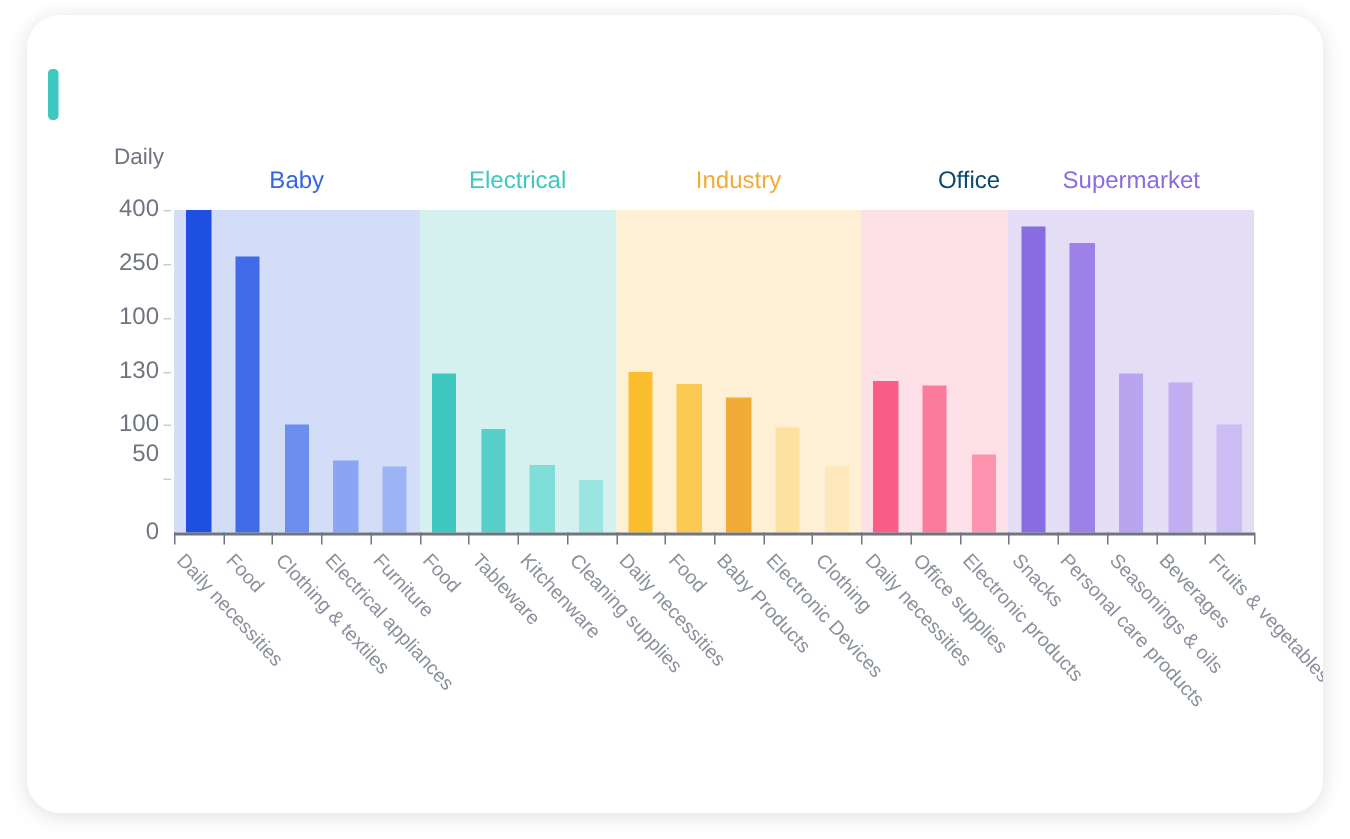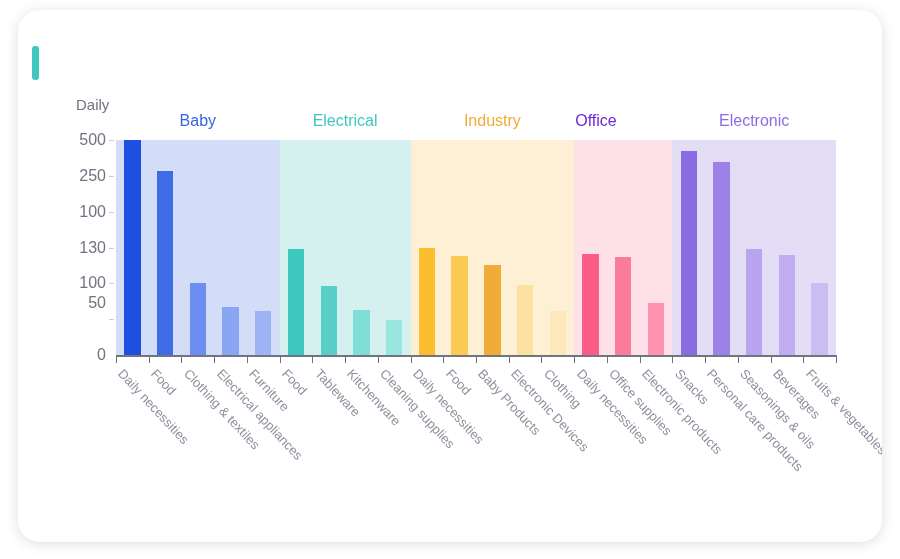--- a/index.html
+++ b/index.html
@@ -91,21 +91,21 @@
       <div class="ylabel" style="top: 293px;">50</div>
       <div class="tick-mark" style="top: 309.167px; left: 91px;"></div>
       <div class="ylabel" style="top: 273.333px;">100</div>
       <div class="tick-mark" style="top: 273.333px; left: 91px;"></div>
       <div class="ylabel" style="top: 237.5px;">130</div>
       <div class="tick-mark" style="top: 237.5px; left: 91px;"></div>
       <div class="ylabel" style="top: 201.667px;">100</div>
       <div class="tick-mark" style="top: 201.667px; left: 91px;"></div>
       <div class="ylabel" style="top: 165.833px;">250</div>
       <div class="tick-mark" style="top: 165.833px; left: 91px;"></div>
-      <div class="ylabel" style="top: 130px;">500</div>
+      <div class="ylabel" style="top: 130px;">400</div>
       <div class="tick-mark" style="top: 130px; left: 91px;"></div>
     </div>
 
   <div class="plot" id="plot">
       <div class="band" style="left: 0px; width: 163.636px; background: rgb(211, 221, 247);"></div>
       <div class="group-label" style="left: 81.8182px; color: rgb(51, 102, 224);">Baby</div>
       <div class="bar" title="Daily necessities: 300" style="left: 8.18182px; width: 16.3636px; height: 215px; background: rgb(31, 79, 224);"></div>
       <div class="bar" title="Food: 257" style="left: 40.9091px; width: 16.3636px; height: 184.183px; background: rgb(63, 106, 232);"></div>
       <div class="bar" title="Clothing &amp; textiles: 101" style="left: 73.6364px; width: 16.3636px; height: 72.3833px; background: rgb(107, 142, 240);"></div>
       <div class="bar" title="Electrical appliances: 67" style="left: 106.364px; width: 16.3636px; height: 48.0167px; background: rgb(138, 166, 242);"></div>
@@ -117,26 +117,26 @@
       <div class="bar" title="Kitchenware: 63" style="left: 237.273px; width: 16.3636px; height: 45.15px; background: rgb(128, 222, 216);"></div>
       <div class="bar" title="Cleaning supplies: 49" style="left: 270px; width: 16.3636px; height: 35.1167px; background: rgb(154, 229, 224);"></div>
       <div class="band" style="left: 294.545px; width: 163.636px; background: rgb(253, 240, 212);"></div>
       <div class="group-label" style="left: 376.364px; color: rgb(240, 172, 54);">Industry</div>
       <div class="bar" title="Daily necessities: 150" style="left: 302.727px; width: 16.3636px; height: 107.5px; background: rgb(251, 190, 46);"></div>
       <div class="bar" title="Food: 138" style="left: 335.455px; width: 16.3636px; height: 98.9px; background: rgb(252, 201, 82);"></div>
       <div class="bar" title="Baby Products: 125" style="left: 368.182px; width: 16.3636px; height: 89.5833px; background: rgb(240, 172, 54);"></div>
       <div class="bar" title="Electronic Devices: 98" style="left: 400.909px; width: 16.3636px; height: 70.2333px; background: rgb(253, 225, 160);"></div>
       <div class="bar" title="Clothing: 61" style="left: 433.636px; width: 16.3636px; height: 43.7167px; background: rgb(254, 232, 187);"></div>
       <div class="band" style="left: 458.182px; width: 98.1818px; background: rgb(253, 224, 232);"></div>
-      <div class="group-label" style="left: 480px; color: #6d28d9;">Office</div>
+      <div class="group-label" style="left: 530px; color: #0c4a6e;">Office</div>
       <div class="bar" title="Daily necessities: 141" style="left: 466.364px; width: 16.3636px; height: 101.05px; background: rgb(251, 93, 134);"></div>
       <div class="bar" title="Office supplies: 137" style="left: 499.091px; width: 16.3636px; height: 98.1833px; background: rgb(252, 123, 156);"></div>
       <div class="bar" title="Electronic products: 72" style="left: 531.818px; width: 16.3636px; height: 51.6px; background: rgb(253, 147, 174);"></div>
       <div class="band" style="left: 556.364px; width: 163.636px; background: rgb(227, 221, 246);"></div>
-      <div class="group-label" style="left: 638.182px; color: rgb(139, 108, 224);">Electronic</div>
+      <div class="group-label" style="left: 638.182px; color: rgb(139, 108, 224);">Supermarket</div>
       <div class="bar" title="Snacks: 285" style="left: 564.545px; width: 16.3636px; height: 204.25px; background: rgb(138, 108, 226);"></div>
       <div class="bar" title="Personal care products: 270" style="left: 597.273px; width: 16.3636px; height: 193.5px; background: rgb(157, 129, 232);"></div>
       <div class="bar" title="Seasonings &amp; oils: 148" style="left: 630px; width: 16.3636px; height: 106.067px; background: rgb(185, 164, 239);"></div>
       <div class="bar" title="Beverages: 140" style="left: 662.727px; width: 16.3636px; height: 100.333px; background: rgb(193, 174, 241);"></div>
       <div class="bar" title="Fruits &amp; vegetables: 100" style="left: 695.455px; width: 16.3636px; height: 71.6667px; background: rgb(203, 188, 244);"></div>
     </div>
 
   <div class="xaxis-line"></div>
   <div id="xticks">
       <div class="xtick" style="left: 98px;"></div>

